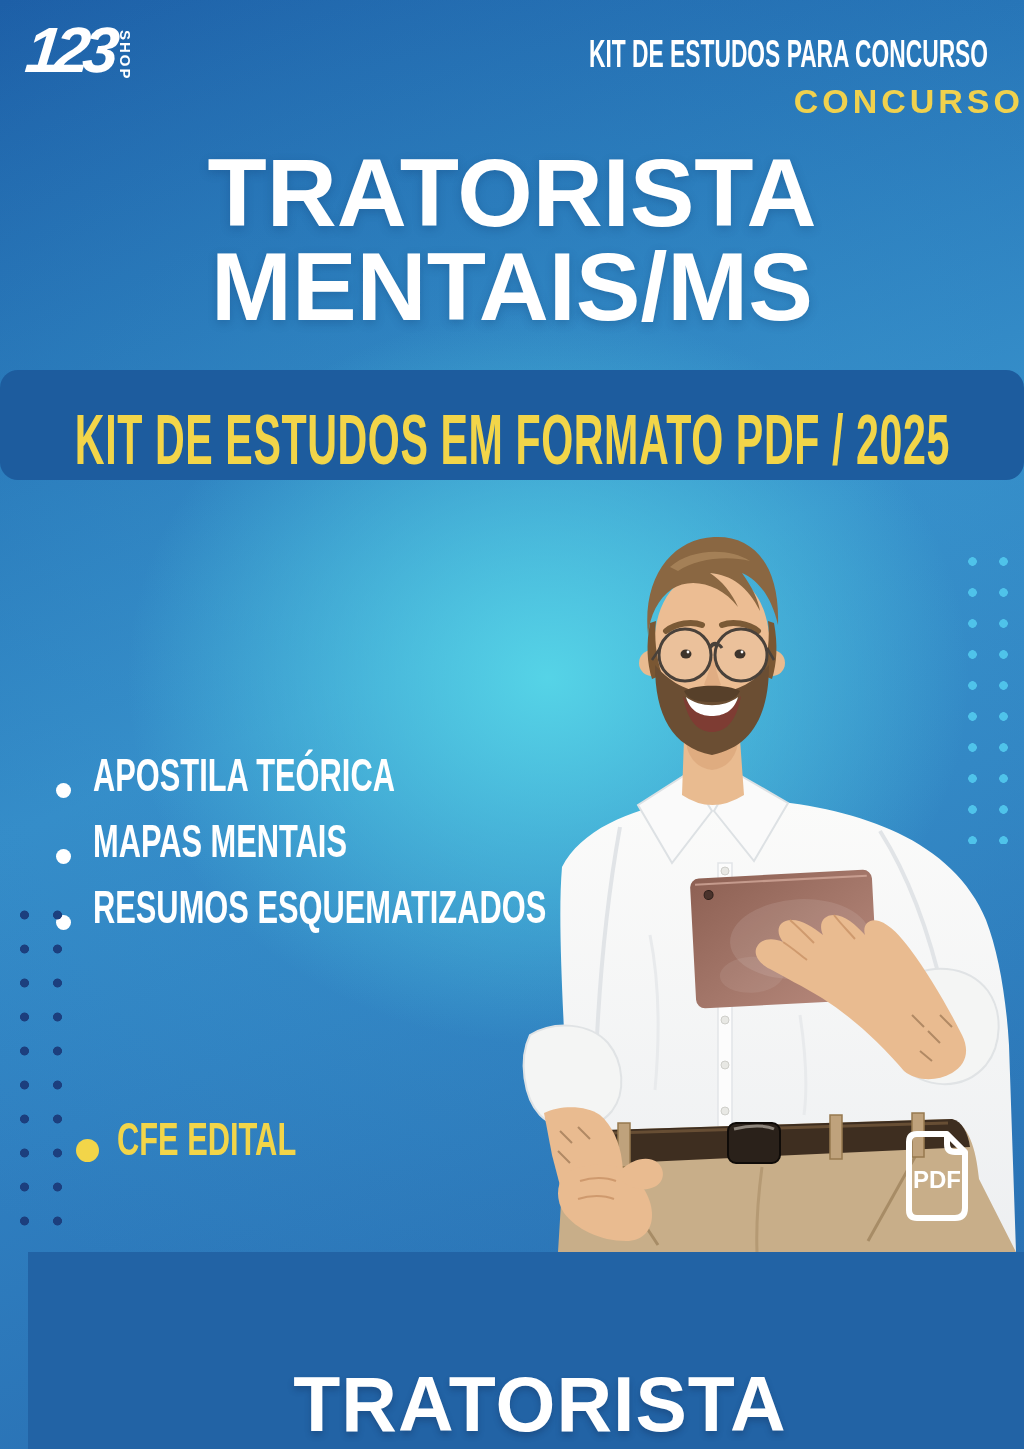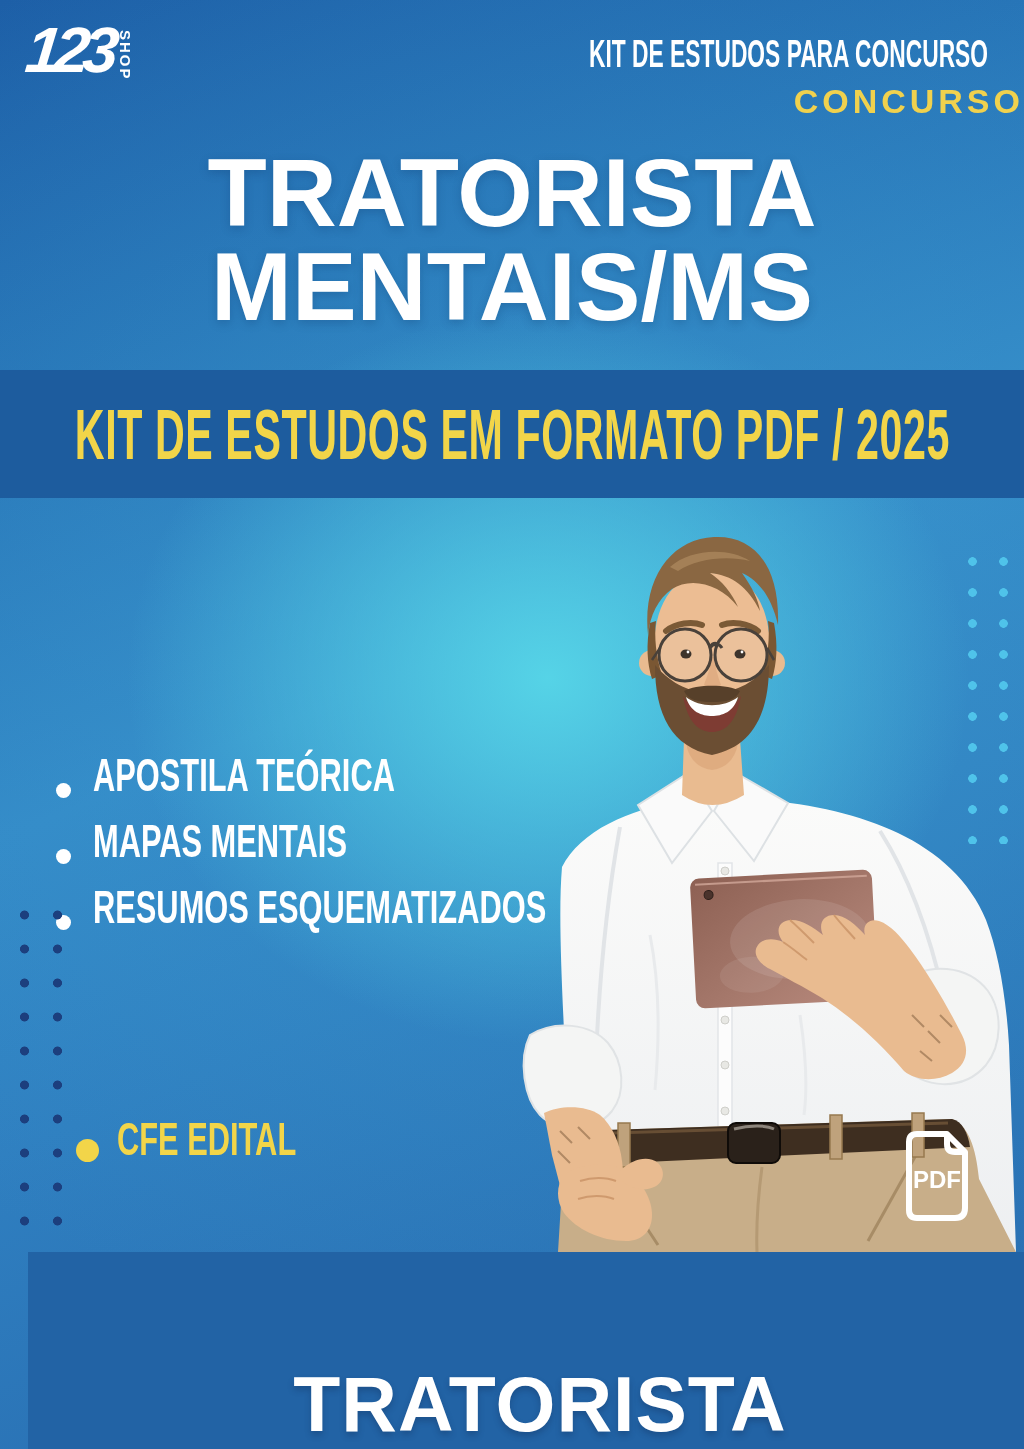--- a/index.html
+++ b/index.html
@@ -14,21 +14,21 @@
   
   .logo{position:absolute;left:26px;top:22px;display:flex;align-items:flex-start;color:#fff;}
   .logo-number{font-size:64px;font-weight:bold;font-style:italic;letter-spacing:-7px;line-height:0.9;transform:skewX(-6deg);}
   .logo-word{writing-mode:vertical-rl;text-orientation:mixed;font-size:15px;font-weight:bold;letter-spacing:2px;margin:8px 0 0 6px;line-height:1;}
   .tagline{position:absolute;top:33px;right:36px;color:#fff;font-weight:bold;font-size:38px;white-space:nowrap;}
   .tagline .inner{display:inline-block;transform:scaleX(0.6);transform-origin:right center;}
   
   .kicker{position:absolute;top:82px;left:0;width:100%;text-align:right;color:#f0d14e;font-weight:bold;font-size:34px;letter-spacing:4px;}
   .title{position:absolute;top:146px;left:0;width:100%;text-align:center;color:#fff;font-weight:bold;font-size:97px;line-height:0.97;letter-spacing:0;text-shadow:0 3px 10px rgba(10,50,100,0.25);}
   
-  .ribbon{position:absolute;top:370px;left:0;width:100%;height:128px;background:#1d5c9e;display:flex;align-items:center;justify-content:center;}
+  .ribbon{position:absolute;top:370px;left:0;width:100%;height:110px;background:#1d5c9e;display:flex;align-items:flex-end;justify-content:center;border-radius:18px;}
   .ribbon-text{font-size:71px;font-weight:bold;color:#f2d549;white-space:nowrap;display:inline-block;transform:scaleX(0.58);letter-spacing:1px;}
   
   .kit-heading{position:absolute;left:97px;top:652px;font-size:53px;font-weight:bold;color:#15598e;white-space:nowrap;}
   .kit-heading .inner{display:inline-block;transform:scaleX(0.67);transform-origin:left center;}
   .kit-list{position:absolute;left:56px;top:756px;display:flex;flex-direction:column;gap:24px;}
   .kit-item{display:flex;align-items:flex-end;gap:22px;height:42px;}
   .kit-bullet{width:15px;height:15px;border-radius:50%;background:#fff;flex:none;}
   .kit-label{font-size:46px;font-weight:bold;color:#fff;white-space:nowrap;display:inline-block;transform:scaleX(0.67);transform-origin:left center;line-height:1;}
   .cfe-item{position:absolute;left:76px;top:1116px;display:flex;align-items:flex-end;gap:18px;}
   .cfe-bullet{width:23px;height:23px;border-radius:50%;background:#f2d549;flex:none;}

